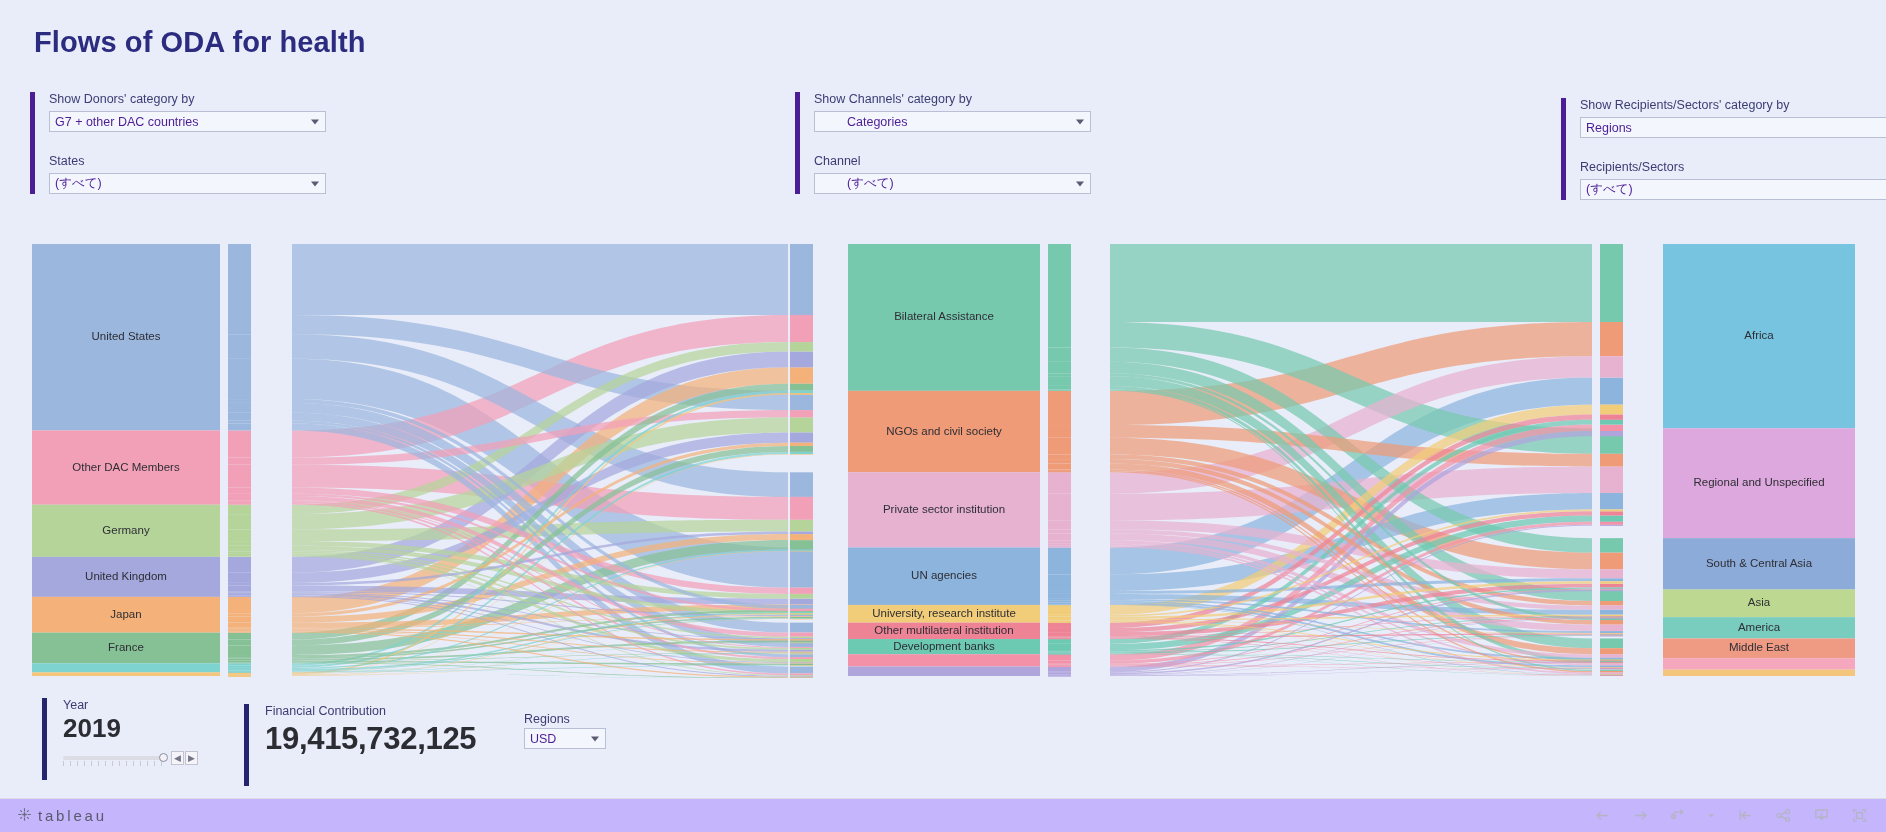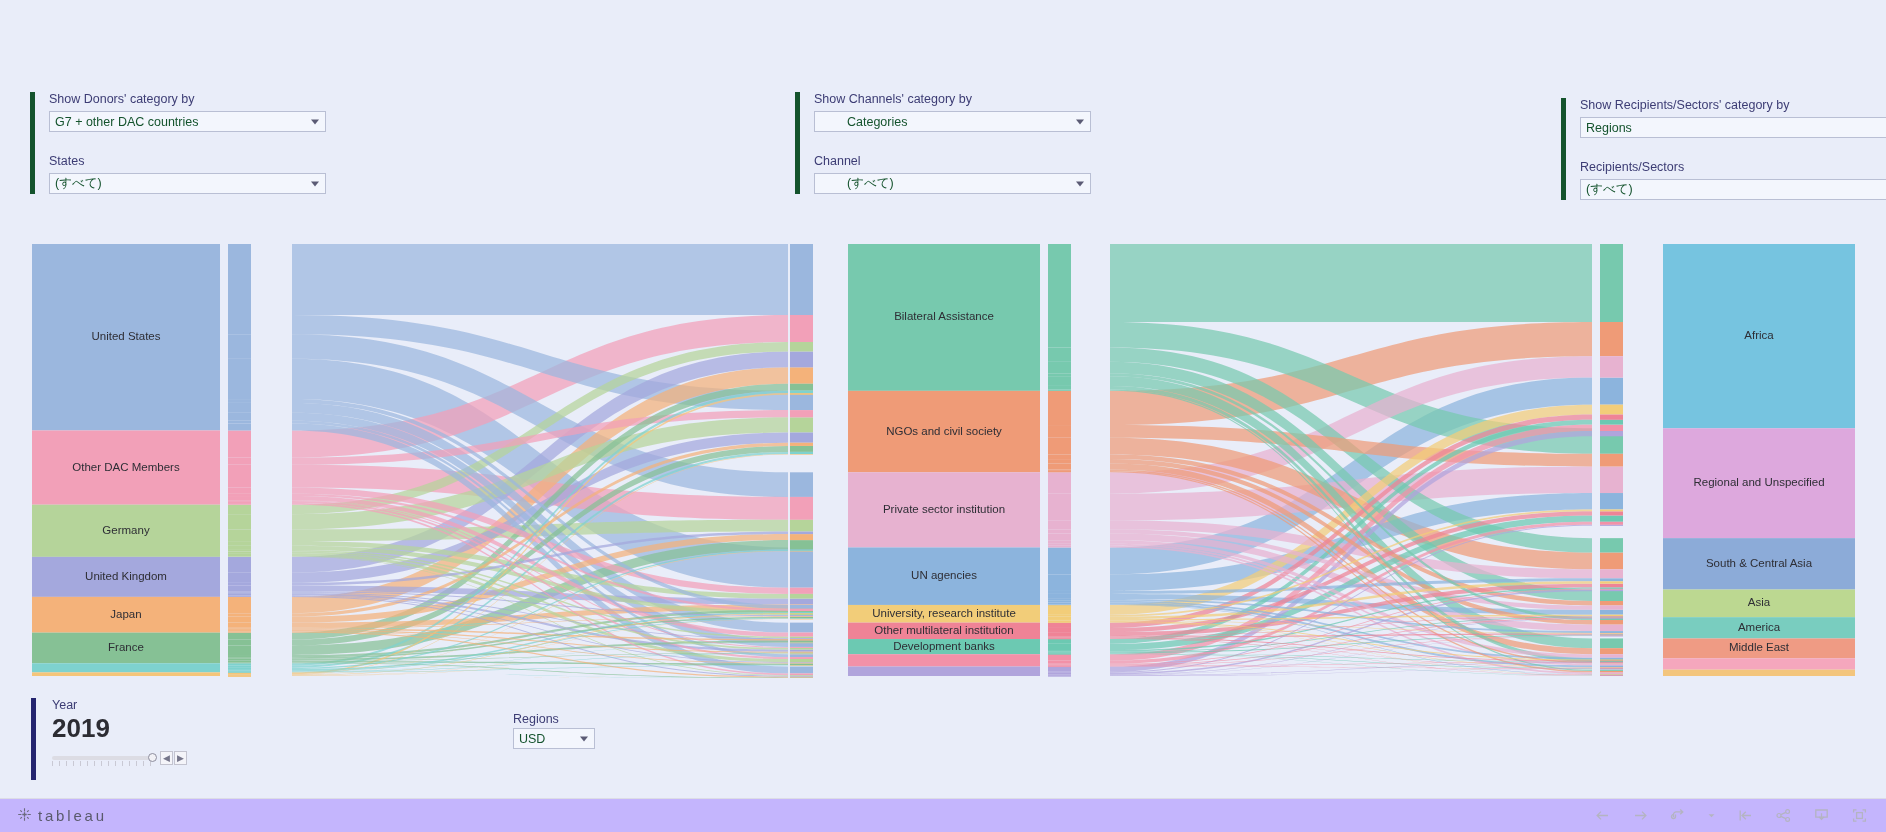--- a/index.html
+++ b/index.html
@@ -21,39 +21,39 @@
     left: 34px; top: 26px;
     font-size: 29px;
     font-weight: bold;
     color: #2b2b7f;
     letter-spacing: 0.1px;
   }
   
   .filter-group {
     position: absolute;
     padding-left: 14px;
-    border-left: 5px solid #14532d;
+    border-left: 5px solid #4c1d95;
   }
   .filter-label {
     font-size: 12.5px;
     color: #3c3c74;
     margin-bottom: 5px;
     white-space: nowrap;
   }
   .filter-gap { height: 22px; }
   .dropdown {
     position: relative;
     background: #f3f6fd;
     border: 1px solid #b9bfd4;
     height: 21px;
     display: flex;
     align-items: center;
     padding: 0 18px 0 5px;
     font-size: 12.5px;
-    color: #14532d;
+    color: #4c1d95;
     cursor: pointer;
     user-select: none;
   }
   .dropdown .caret {
     position: absolute;
     right: 6px; top: 50%;
     transform: translateY(-50%);
     width: 0; height: 0;
     border-left: 4px solid transparent;
     border-right: 4px solid transparent;
@@ -77,21 +77,21 @@
     font-family: "Liberation Sans", sans-serif;
     font-size: 11.5px;
     fill: #2e2e35;
     text-anchor: middle;
     dominant-baseline: middle;
     pointer-events: none;
   }
   
   #bottom {
     position: absolute;
-    left: 1px; top: 690px;
+    left: 12px; top: 690px;
     width: 1546px; height: 108px;
   }
   .stat-block {
     position: absolute;
     padding-left: 16px;
     border-left: 5px solid #24246f;
     height: 82px;
   }
   #blk-year { left: 30px; top: 8px; }
   #blk-contrib { left: 232px; top: 14px; }
@@ -195,20 +195,21 @@
     align-items: center;
     justify-content: center;
   }
   .tb-icon.tiny { width: 9px; }
 </style>
 </head>
 <body>
 
 <div id="app">
 
+  <div id="title">Flows of ODA for health</div>
 
   <div class="filter-group" id="fg-donors">
     <div class="filter-label">Show Donors' category by</div>
     <div class="dropdown">
       <span>G7 + other DAC countries</span>
       <span class="caret"></span>
     </div>
     <div class="filter-gap"></div>
     <div class="filter-label">States</div>
     <div class="dropdown">
@@ -733,20 +734,24 @@
       <div id="year-value">2019</div>
       <div id="year-slider">
         <div id="slider-track"></div>
         <div id="slider-ticks"></div>
         <div id="slider-knob"></div>
         <div class="step-btn" id="step-prev">◀</div>
         <div class="step-btn" id="step-next">▶</div>
       </div>
     </div>
 
+    <div class="stat-block" id="blk-contrib">
+      <div class="small-cap">Financial Contribution</div>
+      <div id="big-number">19,415,732,125</div>
+    </div>
 
     <div id="blk-currency">
       <div class="small-cap">Regions</div>
       <div class="dropdown" id="currency-dd">
         <span>USD</span>
         <span class="caret"></span>
       </div>
     </div>
   </div>
 

